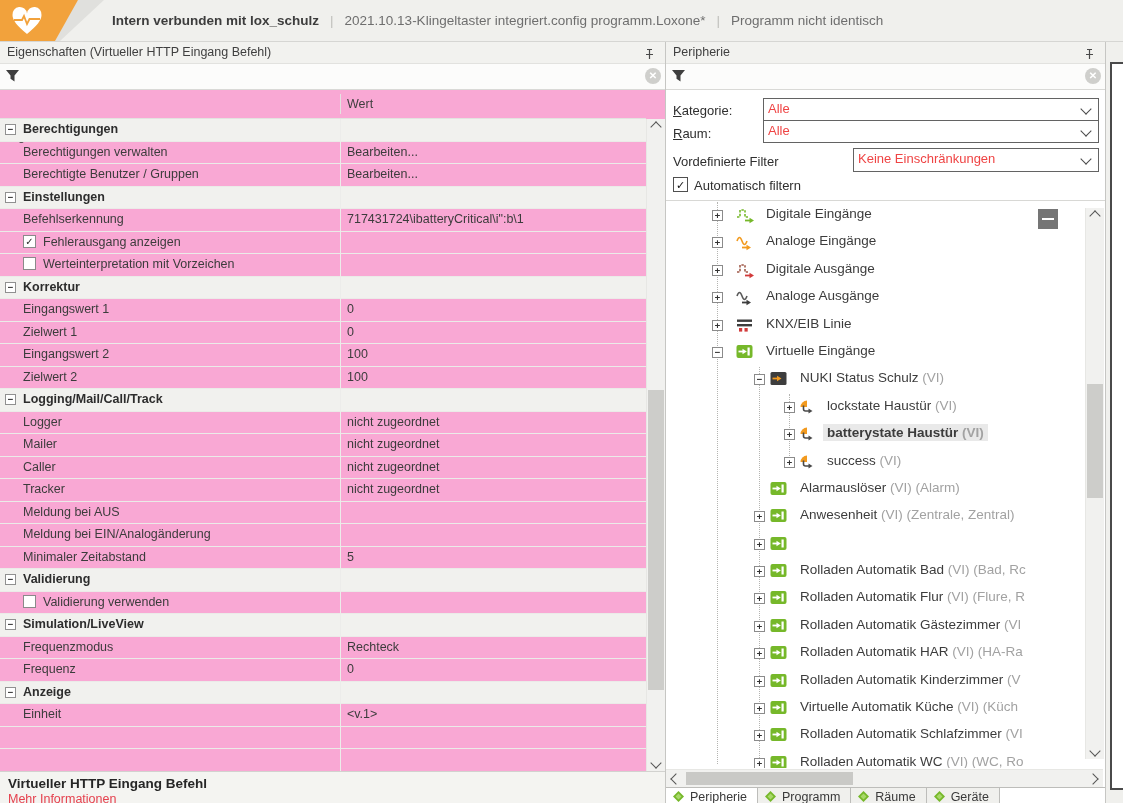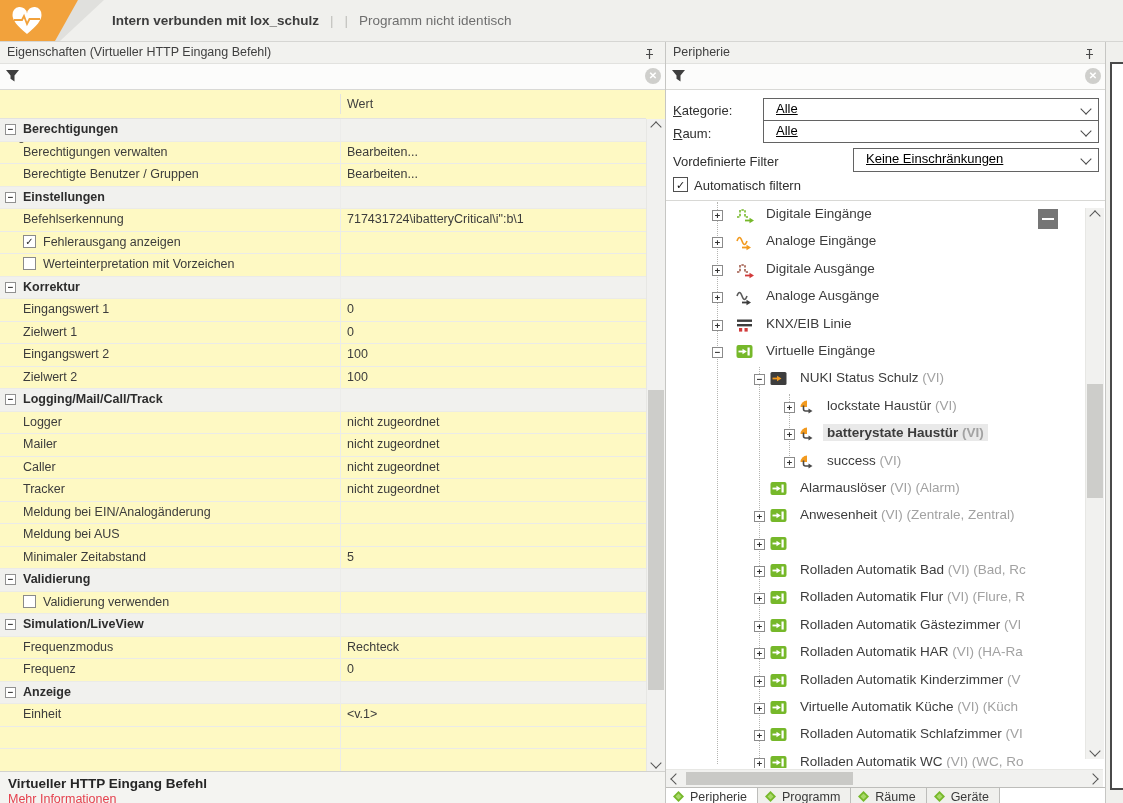--- a/index.html
+++ b/index.html
@@ -24,21 +24,21 @@
   .filter-row{position:relative;height:25px;background:#fcfcfb;border-top:1px solid #e2e2df;border-bottom:1px solid #d9d9d6;}
   .funnel{position:absolute;left:5px;top:5px;}
   .filter-input{position:absolute;left:26px;top:2px;right:26px;height:19px;border:none;outline:none;background:transparent;font-size:12.5px;color:#333;}
   .clear-btn{position:absolute;right:4px;top:4px;width:16px;height:16px;border-radius:50%;background:#cfcfcc;color:#fff;font-size:10px;font-weight:bold;text-align:center;line-height:16px;}
   .chev{width:7px;height:7px;border-right:1.4px solid #4a4a4a;border-bottom:1.4px solid #4a4a4a;transform:rotate(45deg);display:inline-block;}
   .chev-up{width:7px;height:7px;border-left:1.6px solid #555;border-top:1.6px solid #555;transform:rotate(45deg);display:inline-block;}
   .chev-dn{width:7px;height:7px;border-right:1.6px solid #555;border-bottom:1.6px solid #555;transform:rotate(45deg);display:inline-block;}
   .chev-lf{width:7px;height:7px;border-left:1.6px solid #555;border-bottom:1.6px solid #555;transform:rotate(45deg);display:inline-block;}
   .chev-rt{width:7px;height:7px;border-right:1.6px solid #555;border-top:1.6px solid #555;transform:rotate(45deg);display:inline-block;}
   
-  .lp{position:absolute;left:0;top:42px;width:665px;height:761px;background:#fef9c3;border-right:1px solid #c6c6c3;}
+  .lp{position:absolute;left:0;top:42px;width:665px;height:761px;background:#f9a8d4;border-right:1px solid #c6c6c3;}
   .lp-grid-header{position:absolute;left:0;top:48px;width:646px;height:28px;border-bottom:1px solid #e3e3e0;font-size:12.5px;color:#3f3f3f;}
   .gh-col1{position:absolute;left:7px;top:7px;margin-top:32px;}
   .gh-col2{position:absolute;left:347px;top:7px;}
   .gh-div{position:absolute;left:340px;top:4px;bottom:4px;width:1px;background:#e3e3e0;}
   .lp-grid{position:absolute;left:0;top:77px;width:646px;height:652px;overflow:hidden;}
   .col-div{position:absolute;left:340px;top:0;bottom:0;width:1px;background:#ececea;z-index:3;}
   .prow{position:relative;height:21.5px;border-bottom:1px solid #ebebe8;font-size:12.5px;color:#3c3c3c;}
   .prow.group{background:#f1f1ee;font-weight:bold;color:#2d2d2d;}
   .exp{position:absolute;left:5px;top:5px;width:11px;height:11px;border:1px solid #909090;background:#fff;font:bold 9px/9px "DejaVu Sans Mono",monospace;text-align:center;color:#333;box-sizing:border-box;}
   .glabel{position:absolute;left:23px;top:3px;}
@@ -51,21 +51,21 @@
   .sb-up{position:absolute;top:4px;left:5px;}
   .sb-dn{position:absolute;bottom:4px;left:5px;}
   .sb-thumb{position:absolute;left:1px;right:1px;background:#cdcdca;}
   .lp-footer{position:absolute;left:0;right:0;top:729px;bottom:0;background:#f4f4f1;border-top:1px solid #d2d2cf;padding:4px 0 0 8px;}
   .lpf-title{font-size:13.5px;font-weight:bold;color:#262626;}
   .lpf-link{font-size:12.5px;color:#e5414e;margin-top:1px;}
   
   .rp{position:absolute;left:666px;top:42px;width:439px;height:761px;background:#fff;border-right:1px solid #c6c6c3;}
   .f-label{position:absolute;font-size:13px;color:#2f2f2f;}
   .f-label.uk::first-letter{text-decoration:underline;}
-  .select{position:absolute;border:1px solid #636363;background:#fff;font-size:13px;line-height:20px;padding-left:12px;color:#000000;box-sizing:border-box;text-decoration:underline;}
+  .select{position:absolute;border:1px solid #636363;background:#fff;font-size:13px;line-height:20px;padding-left:4px;color:#ef4444;box-sizing:border-box;}
   .select .chev{position:absolute;right:8px;top:6px;}
   .rcbx{position:absolute;left:7px;top:135px;width:15px;height:15px;border:1px solid #4f4f4f;background:#fff;font:11px/14px "Liberation Sans",sans-serif;text-align:center;color:#111;box-sizing:border-box;}
   .rp-divider{position:absolute;left:0;right:0;top:158px;height:1px;background:#d8d8d5;}
   .rp-tree{position:absolute;left:0;top:160px;width:414px;height:566px;overflow:hidden;}
   .tguide{position:absolute;width:0;border-left:1px dotted #b4b4b1;}
   .trow{position:relative;height:27.4px;white-space:nowrap;font-size:13.5px;}
   .texp{position:absolute;top:8px;width:11px;height:11px;border:1px solid #8b8b8b;background:#fff;font:bold 9px/9px "DejaVu Sans Mono",monospace;text-align:center;color:#333;box-sizing:border-box;z-index:2;}
   .ticon{position:absolute;top:5px;z-index:2;}
   .tlabel{position:absolute;top:3px;padding:1px 4px;color:#3c3c3c;}
   .tsuffix{color:#a2a2a2;}
@@ -94,20 +94,21 @@
     <div class="logo-heart">
       <svg width="32" height="29" viewBox="0 0 32 29">
         <path d="M16 28 C6 20 1.5 14 1.5 9 a7.2 7.2 0 0 1 14.5-1.5 A7.2 7.2 0 0 1 30.5 9 c0 5-4.5 11-14.5 19 z" fill="#ffffff"></path>
         <path d="M3 14 h8 l2-4 3 8 2.5-5 h10.5" fill="none" stroke="#f2a23c" stroke-width="1.8"></path>
       </svg>
     </div>
   </div>
   <div class="tb-text">
     <span class="tb-conn">Intern verbunden mit lox_schulz</span>
     <span class="tb-sep">|</span>
+    <span class="tb-doc">2021.10.13-Klingeltaster integriert.config programm.Loxone*</span>
     <span class="tb-sep">|</span>
     <span class="tb-status">Programm nicht identisch</span>
   </div>
 </div>
 
 <div class="lp">
   <div class="panel-header">
     <span>Eigenschaften (Virtueller HTTP Eingang Befehl)</span>
     <span class="pin">
       <svg width="11" height="12" viewBox="0 0 11 12">
@@ -194,25 +195,25 @@
       </div>
       <div class="prow row">
         <span class="plabel">Caller</span>
         <span class="val">nicht zugeordnet</span>
       </div>
       <div class="prow row">
         <span class="plabel">Tracker</span>
         <span class="val">nicht zugeordnet</span>
       </div>
       <div class="prow row">
+        <span class="plabel">Meldung bei AUS</span>
+        <span class="val"></span>
+      </div>
+      <div class="prow row">
         <span class="plabel">Meldung bei EIN/Analogänderung</span>
-        <span class="val"></span>
-      </div>
-      <div class="prow row">
-        <span class="plabel">Meldung bei AUS</span>
         <span class="val"></span>
       </div>
       <div class="prow row">
         <span class="plabel">Minimaler Zeitabstand</span>
         <span class="val">5</span>
       </div>
       <div class="prow group">
         <span class="exp">−</span>
         <span class="glabel">Validierung</span>
       </div>

